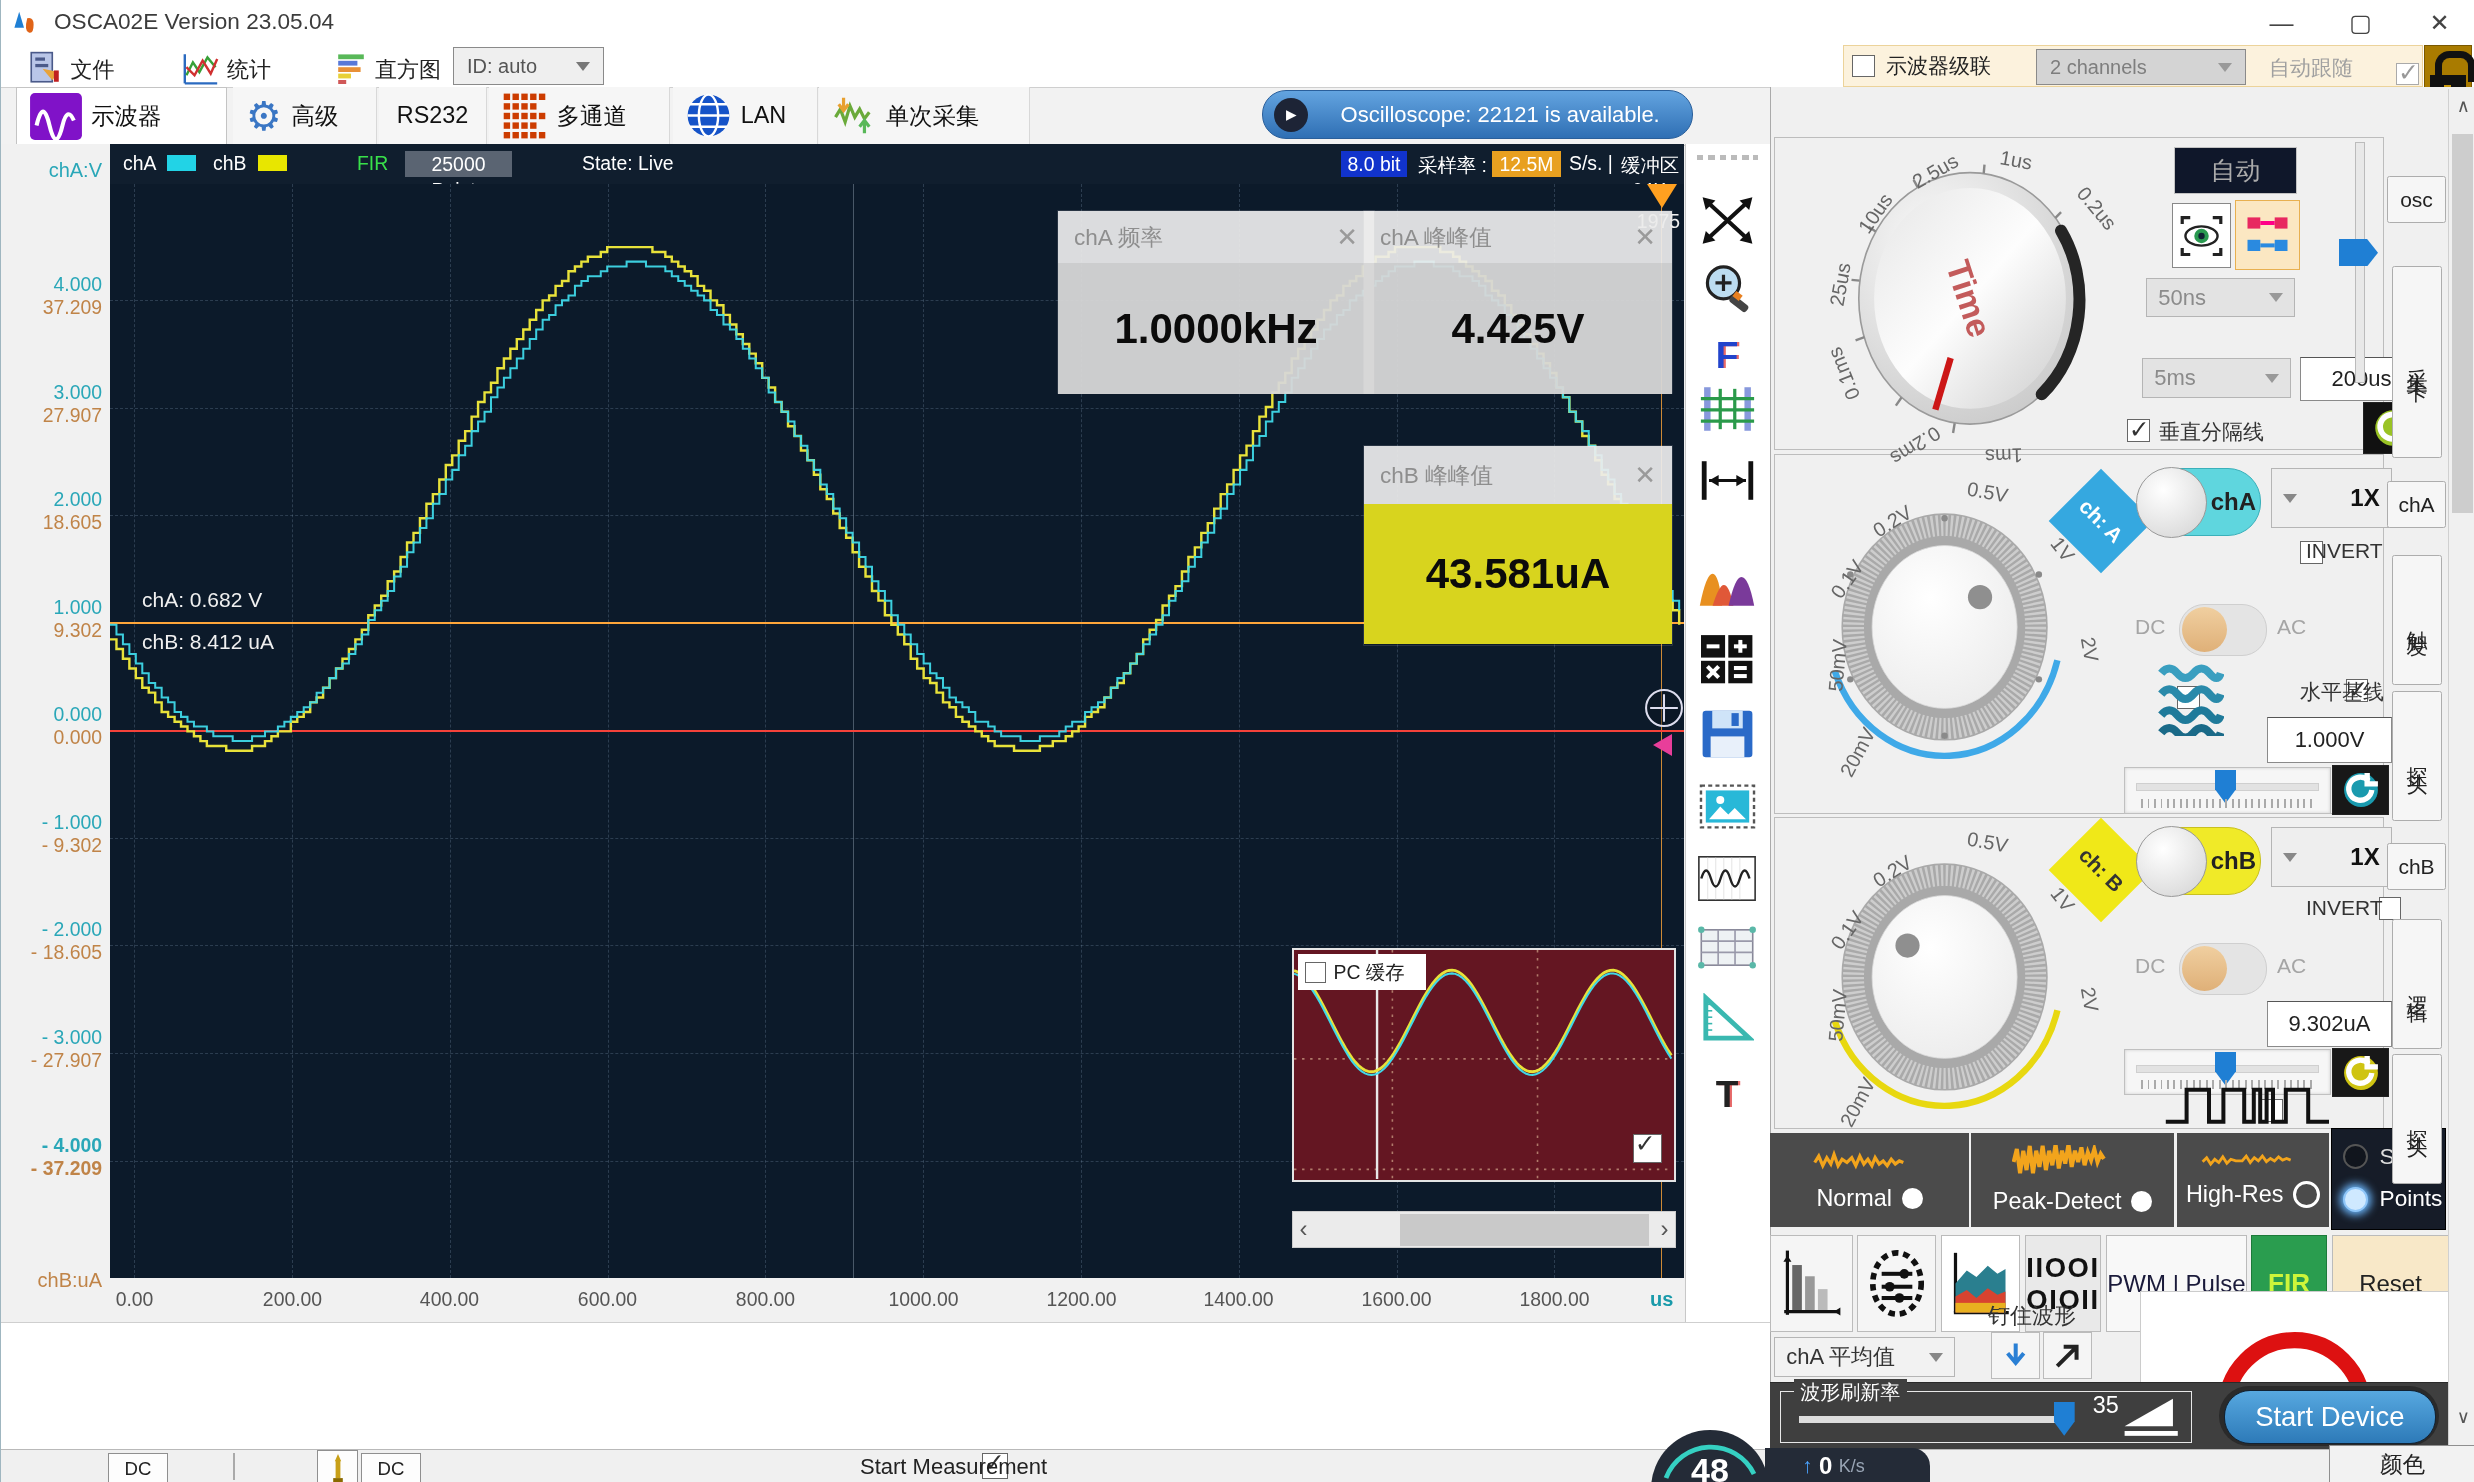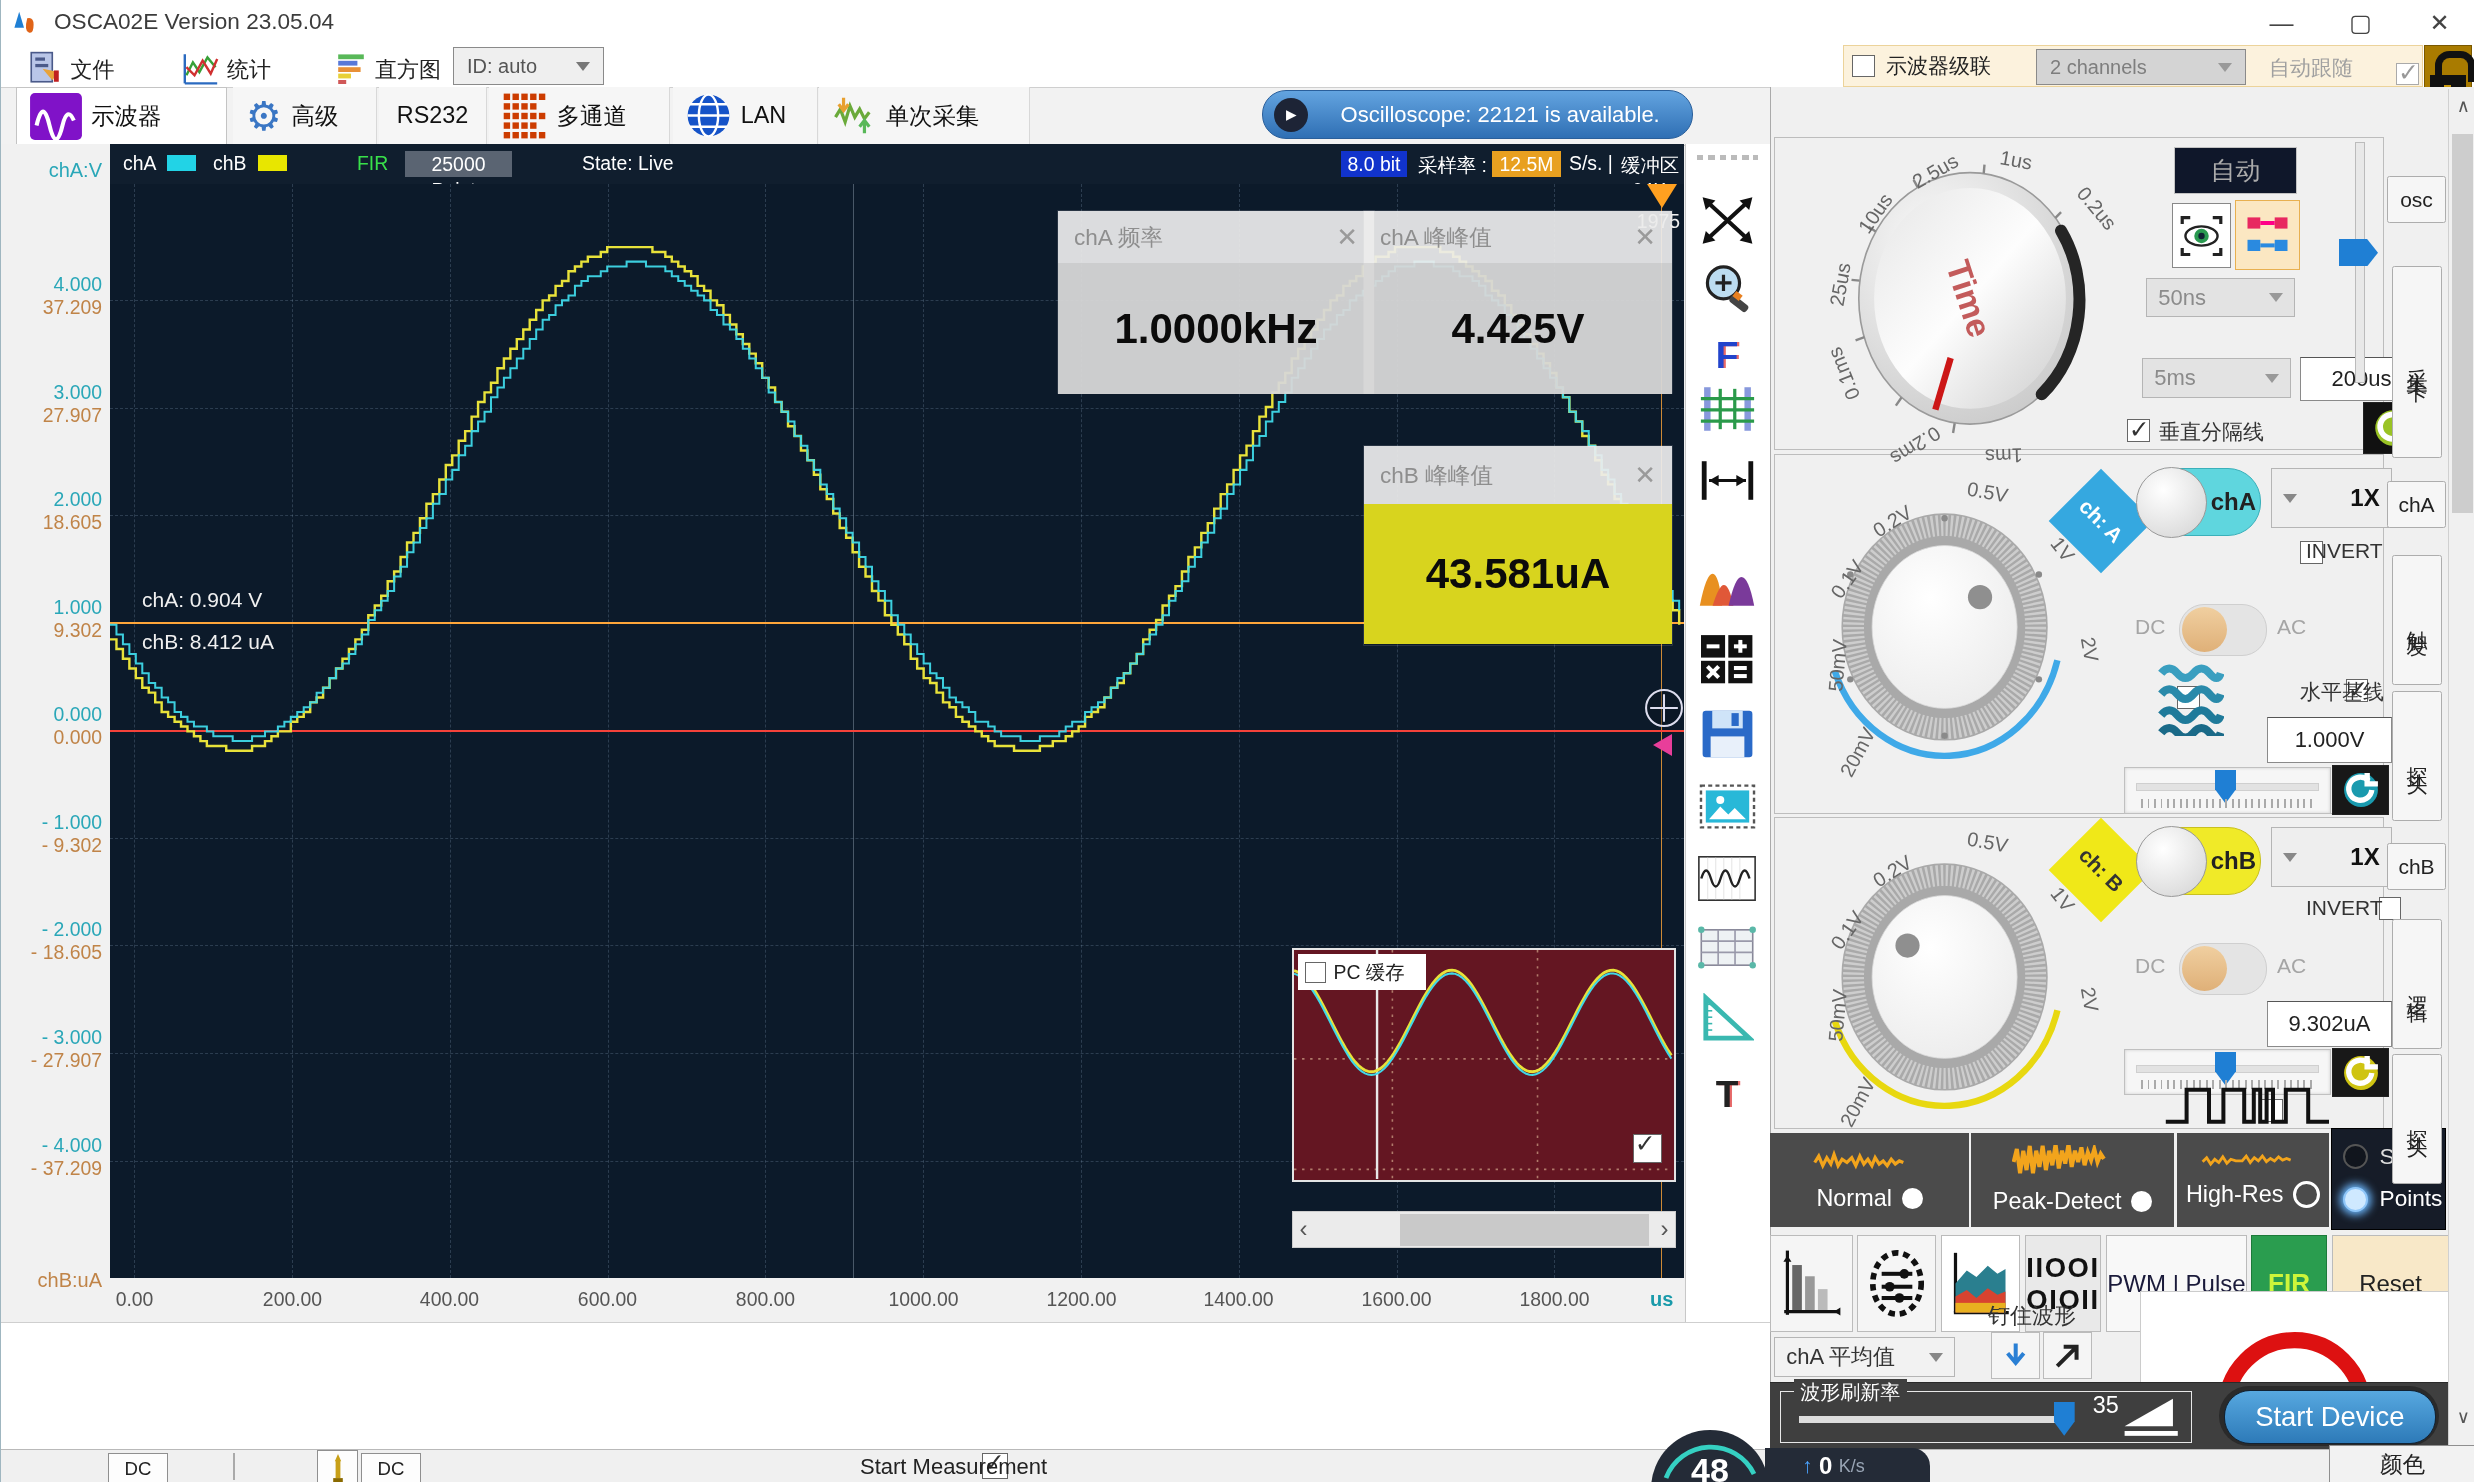--- a/index.html
+++ b/index.html
@@ -244,21 +244,21 @@
           <div class="yb">- 9.302</div>
         </div>
         <div class="ylab" style="top: 774px;">
           <div class="ya">- 2.000</div>
           <div class="yb">- 18.605</div>
         </div>
         <div class="ylab" style="top: 882px;">
           <div class="ya">- 3.000</div>
           <div class="yb">- 27.907</div>
         </div>
-        <div class="ylab" style="top: 990px;">
+        <div class="ylab" style="top: 990px; font-weight: bold;">
           <div class="ya">- 4.000</div>
           <div class="yb">- 37.209</div>
         </div>
       </div>
     <div class="abs" style="left:0;top:1125px;width:101px;text-align:right;font-size:20px;color:#c08448">chB:uA</div>
   </div>
 
   
   <div class="abs" id="chartheader">
     <span class="abs" style="left:13px;top:8px">chA</span>
@@ -297,21 +297,21 @@
         <div class="gh" style="top: 977px;"></div>
       </div>
     <div class="abs" style="left:743px;top:0;bottom:0;border-left:1.6px solid rgba(190,205,220,.35)"></div>
     <div class="abs" style="left:1551px;top:0;bottom:0;border-left:1.6px solid rgba(255,166,58,.8)"></div>
     <div class="abs" style="left:0;right:0;top:438px;height:2.4px;background:#ffa63a"></div>
     <div class="abs" style="left:0;right:0;top:546px;height:2.4px;background:#f5423a"></div>
     <svg id="waves" class="abs" style="left:0;top:0" width="1574" height="1094" viewBox="0 0 1950 1355">
       <path id="waveB" fill="none" stroke="#e8e23a" stroke-width="3" d="M0,564H8V576H16V588H24V600H32V612H40V624H48V630H56V642H64V654H72V660H80V666H88V672H96V678H104V684H112V690H120V696H128V696H136V696H144V702H152V702H160V702H168V702H176V696H184V696H192V690H200V684H208V678H216V678H224V666H232V660H240V654H248V642H256V636H264V624H272V612H280V600H288V588H296V576H304V564H312V552H320V534H328V522H336V510H344V492H352V480H360V462H368V444H376V432H384V414H392V396H400V384H408V366H416V348H424V336H432V318H440V306H448V288H456V270H464V258H472V246H480V228H488V216H496V204H504V192H512V180H520V168H528V156H536V144H544V138H552V126H560V120H568V108H576V102H584V96H592V90H600V90H608V84H616V78H624V78H632V78H640V78H648V78H656V78H664V78H672V84H680V84H688V90H696V96H704V102H712V108H720V114H728V126H736V132H744V144H752V150H760V162H768V174H776V186H784V198H792V210H800V222H808V240H816V252H824V270H832V282H840V300H848V312H856V330H864V342H872V360H880V378H888V390H896V408H904V426H912V438H920V456H928V474H936V486H944V504H952V516H960V534H968V546H976V558H984V570H992V588H1000V600H1008V612H1016V618H1024V630H1032V642H1040V648H1048V660H1056V666H1064V672H1072V678H1080V684H1088V690H1096V696H1104V696H1112V696H1120V702H1128V702H1136V702H1144V702H1152V696H1160V696H1168V690H1176V690H1184V684H1192V678H1200V672H1208V660H1216V654H1224V648H1232V636H1240V624H1248V618H1256V606H1264V594H1272V582H1280V564H1288V552H1296V540H1304V522H1312V510H1320V498H1328V480H1336V462H1344V450H1352V432H1360V420H1368V402H1376V384H1384V372H1392V354H1400V336H1408V324H1416V306H1424V288H1432V276H1440V258H1448V246H1456V234H1464V216H1472V204H1480V192H1488V180H1496V168H1504V156H1512V144H1520V138H1528V126H1536V120H1544V114H1552V102H1560V96H1568V90H1576V90H1584V84H1592V78H1600V78H1608V78H1616V78H1624V78H1632V78H1640V78H1648V84H1656V84H1664V90H1672V96H1680V102H1688V108H1696V114H1704V120H1712V132H1720V138H1728V150H1736V162H1744V174H1752V186H1760V198H1768V210H1776V222H1784V234H1792V252H1800V264H1808V282H1816V294H1824V312H1832V324H1840V342H1848V360H1856V372H1864V390H1872V408H1880V420H1888V438H1896V456H1904V468H1912V486H1920V498H1928V516H1936V528H1944V546"></path>
       <path id="waveA" fill="none" stroke="#3fd8e8" stroke-width="2.5" opacity="0.95" d="M0,546H8V558H16V570H24V582H32V594H40V606H48V618H56V624H64V636H72V642H80V654H88V660H96V666H104V672H112V672H120V678H128V684H136V684H144V684H152V690H160V690H168V690H176V684H184V684H192V678H200V678H208V672H216V666H224V660H232V654H240V648H248V642H256V630H264V624H272V612H280V600H288V594H296V582H304V570H312V558H320V540H328V528H336V516H344V504H352V486H360V474H368V456H376V444H384V426H392V414H400V396H408V384H416V366H424V354H432V336H440V324H448V306H456V294H464V282H472V264H480V252H488V240H496V228H504V216H512V204H520V192H528V180H536V168H544V162H552V150H560V144H568V138H576V126H584V120H592V114H600V114H608V108H616V102H624V102H632V102H640V96H648V96H656V96H664V102H672V102H680V102H688V108H696V114H704V120H712V126H720V132H728V138H736V144H744V156H752V162H760V174H768V180H776V192H784V204H792V216H800V228H808V240H816V258H824V270H832V282H840V294H848V312H856V324H864V342H872V354H880V372H888V384H896V402H904V414H912V432H920V444H928V462H936V474H944V492H952V504H960V516H968V534H976V546H984V558H992V570H1000V582H1008V594H1016V606H1024V612H1032V624H1040V636H1048V642H1056V648H1064V654H1072V666H1080V666H1088V672H1096V678H1104V684H1112V684H1120V684H1128V690H1136V690H1144V690H1152V684H1160V684H1168V684H1176V678H1184V672H1192V666H1200V666H1208V654H1216V648H1224V642H1232V636H1240V624H1248V612H1256V606H1264V594H1272V582H1280V570H1288V558H1296V546H1304V534H1312V516H1320V504H1328V492H1336V474H1344V462H1352V444H1360V432H1368V414H1376V402H1384V384H1392V372H1400V354H1408V342H1416V324H1424V312H1432V294H1440V282H1448V270H1456V258H1464V240H1472V228H1480V216H1488V204H1496V192H1504V180H1512V174H1520V162H1528V156H1536V144H1544V138H1552V132H1560V126H1568V120H1576V114H1584V108H1592V102H1600V102H1608V102H1616V96H1624V96H1632V96H1640V102H1648V102H1656V102H1664V108H1672V114H1680V114H1688V120H1696V126H1704V138H1712V144H1720V150H1728V162H1736V168H1744V180H1752V192H1760V204H1768V216H1776V228H1784V240H1792V252H1800V264H1808V282H1816V294H1824V306H1832V324H1840V336H1848V354H1856V366H1864V384H1872V396H1880V414H1888V426H1896V444H1904V456H1912V474H1920V486H1928V504H1936V516H1944V528"></path>
     </svg>
-    <div class="abs" style="left:32px;top:404px;font-size:21px;color:#f0f0f0">chA: 0.904 V</div>
+    <div class="abs" style="left:32px;top:404px;font-size:21px;color:#f0f0f0">chA: 0.682 V</div>
     <div class="abs" style="left:32px;top:446px;font-size:21px;color:#f0f0f0">chB: 8.412 uA</div>
     <div class="abs" style="left:1537px;top:0;width:0;height:0;border-left:15.3px solid transparent;border-right:15.3px solid transparent;border-top:24px solid #ffa020"></div>
     <div class="abs" style="left:1517px;top:26px;width:53px;text-align:right;font-size:19.4px;color:#eee">1975</div>
     <svg class="abs" style="left:1532px;top:502px" width="44" height="44" viewBox="0 0 54 54">
         <circle cx="27" cy="27" r="22" fill="rgba(10,20,30,.4)" stroke="#dde" stroke-width="2.5"></circle>
         <path d="M27,10 v34 M10,27 h34" stroke="#dde" stroke-width="2.5"></path>
       </svg>
     <div class="abs" style="left:1543px;top:550px;width:0;height:0;border-top:11.3px solid transparent;border-bottom:11.3px solid transparent;border-right:19.4px solid #e83e9a"></div>
 
     <div class="mpanel" style="left:948px;top:27.4px;width:316px;height:182px">

